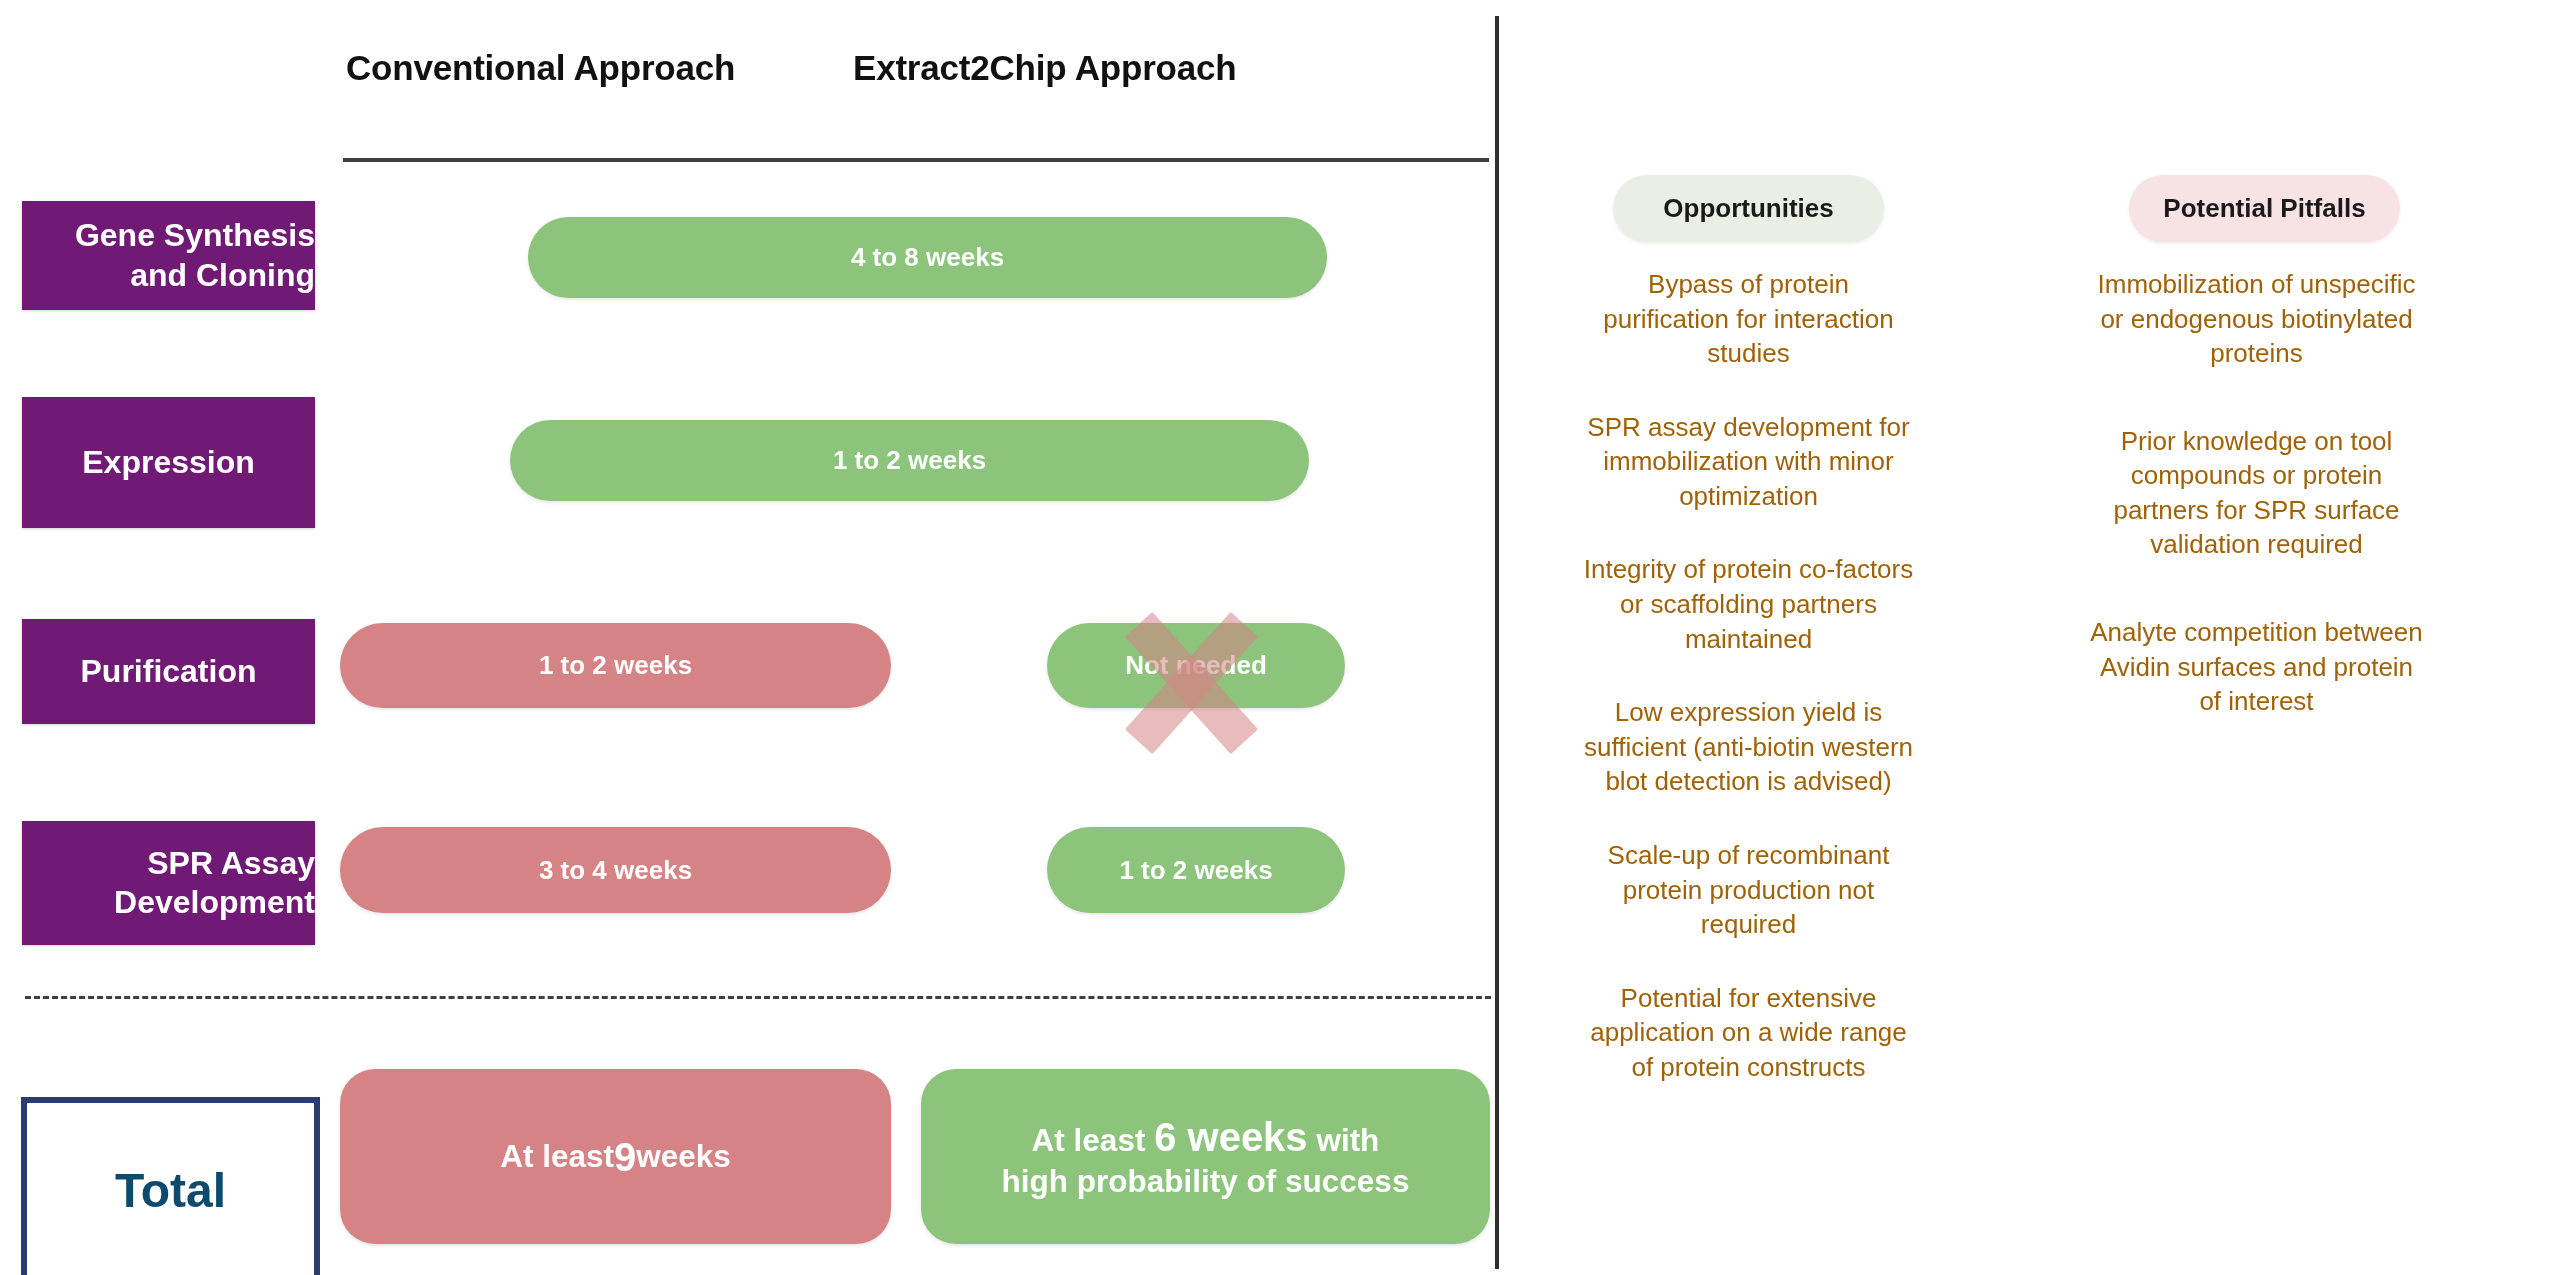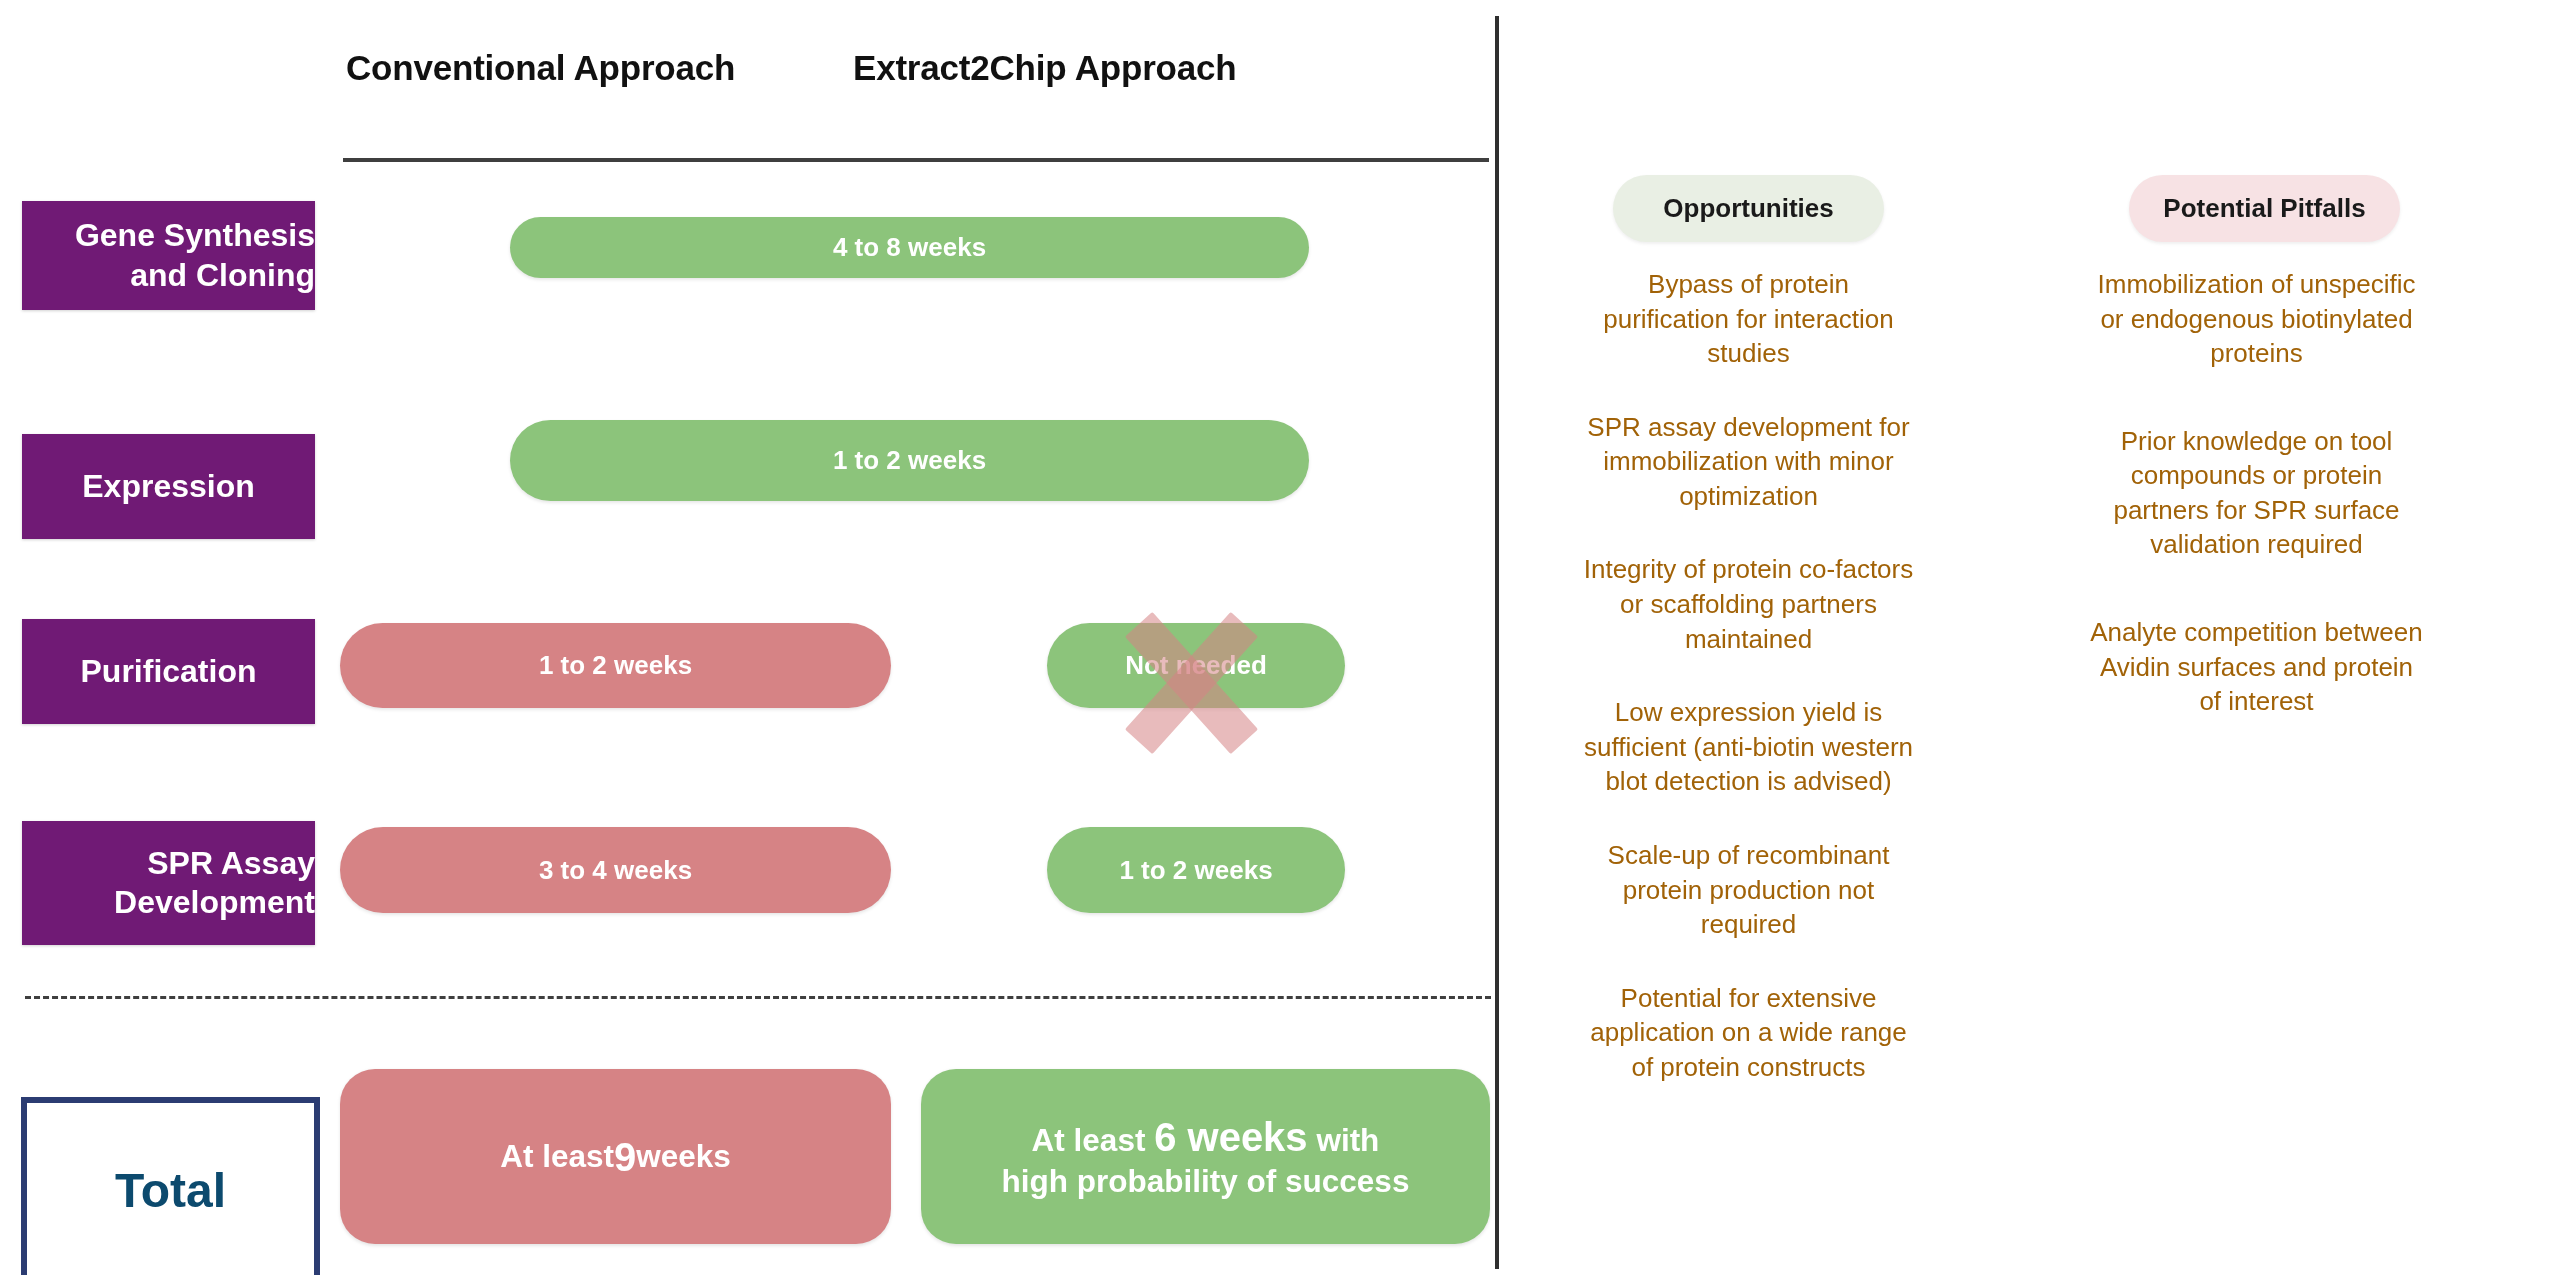--- a/index.html
+++ b/index.html
@@ -33,37 +33,37 @@
   .stage-label{
     position:absolute;left:22px;width:293px;
     background:#701a75;
     color:#ffffff;
     font-size:32px;font-weight:bold;
     display:flex;align-items:center;justify-content:center;
     text-align:right;line-height:1.22;
     box-shadow:0 0.9px 2.6px rgba(0,0,0,.18);
   }
   .stage-label.r1{top:201px;height:109px;}
-  .stage-label.r2{top:434px;height:105px;}
+  .stage-label.r2{top:397px;height:131px;}
   .stage-label.r3{top:619px;height:105px;}
   .stage-label.r4{top:821px;height:124px;}
 
   .pill{
     position:absolute;
     display:flex;align-items:center;justify-content:center;
     color:#ffffff;font-weight:bold;font-size:26px;
     text-align:center;line-height:1.25;
     border-radius:874px;
     box-shadow:0 1.8px 3.5px rgba(0,0,0,.10);
   }
   .pill.green{background:#8cc47b;}
   .pill.red{background:#d68385;}
 
   
-  .pill.p1{left:510px;top:217px;width:799px;height:61px;}
+  .pill.p1{left:528px;top:217px;width:799px;height:81px;}
   
   .pill.p2{left:510px;top:420px;width:799px;height:81px;}
   
   .pill.p3a{left:340px;top:623px;width:551px;height:85px;}
   .pill.p3b{left:1047px;top:623px;width:298px;height:85px;}
   
   .pill.p4a{left:340px;top:827px;width:551px;height:86px;}
   .pill.p4b{left:1047px;top:827px;width:298px;height:86px;}
 
   

